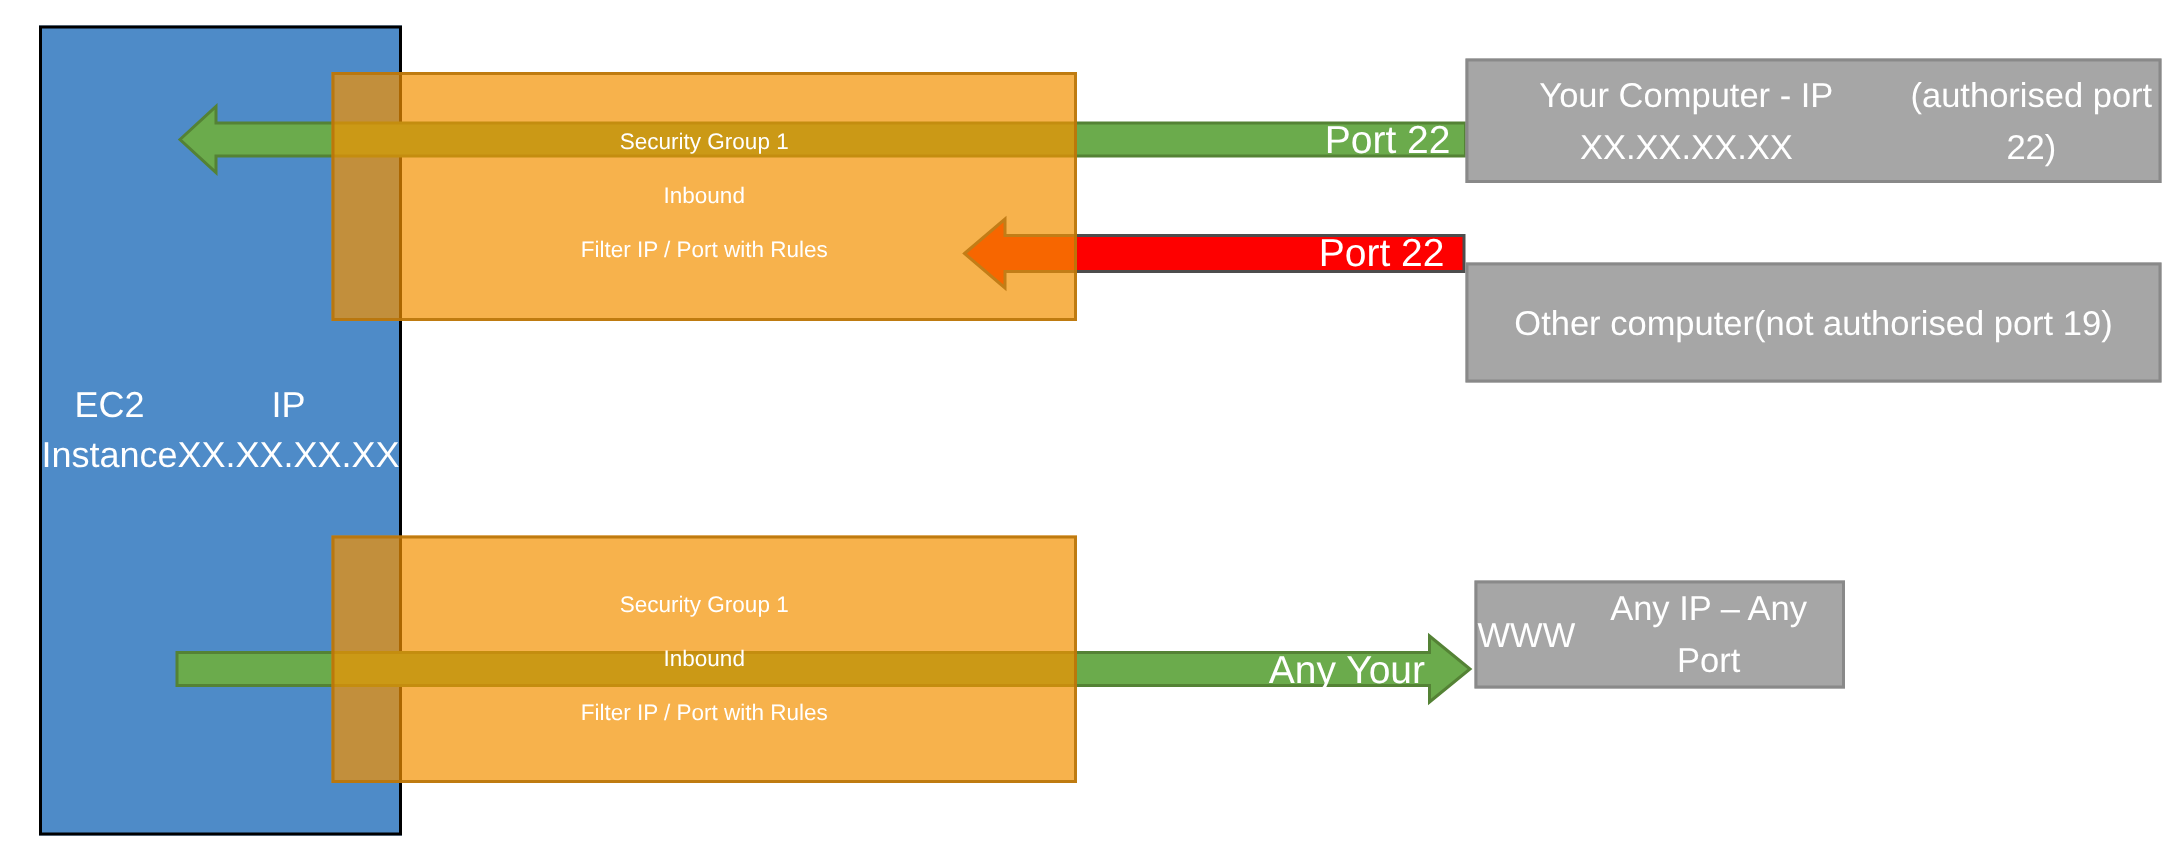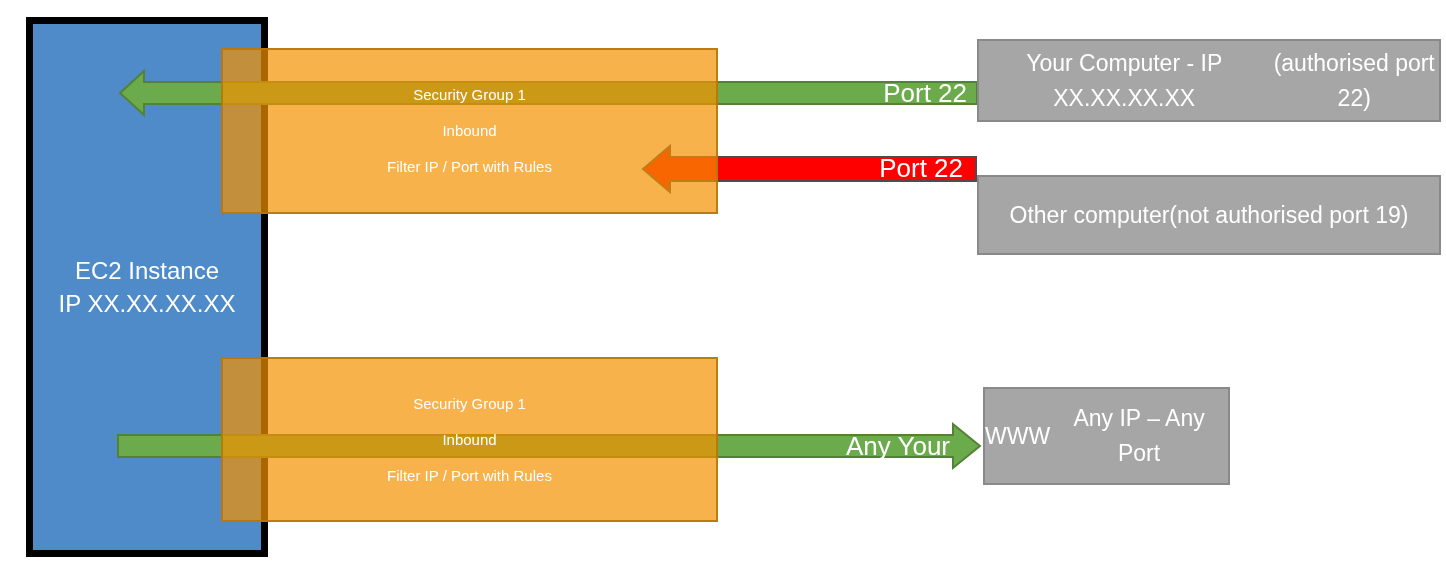--- a/index.html
+++ b/index.html
@@ -4,41 +4,41 @@
 <style>
   html,body{margin:0;padding:0;background:#fff;}
   .canvas{
     position:relative;width:1446px;height:578px;background:#ffffff;overflow:hidden;
     font-family:"Liberation Sans", sans-serif;
   }
   .canvas *{box-sizing:border-box;}
   
   .ec2-box{
     position:absolute;left:26px;top:17px;width:242px;height:540px;
-    background:#4E8BC8;border:7px solid #000000;z-index:1;
-    display:flex;flex-direction:column;align-items:center;justify-content:center;
+    background:#4E8BC8;border:2px solid #000000;z-index:1;
+    display:flex;flex-direction:row;align-items:center;justify-content:center;
     color:#fff;font-size:24px;line-height:33px;text-align:center;
   }
   .arrow-layer{position:absolute;left:0;top:0;z-index:2;}
   .sg-box{
     position:absolute;left:221px;width:497px;z-index:3;
     background:rgba(243,146,0,0.70);border:2px solid rgba(184,116,10,0.90);
     display:flex;flex-direction:column;align-items:center;justify-content:center;
     color:#fff;font-size:15px;line-height:36px;text-align:center;
   }
   .sg-inbound{top:48px;height:166px;}
   .sg-outbound{top:357px;height:165px;}
   .gray-box{
     position:absolute;background:#A6A6A6;border:2px solid #898989;z-index:4;
     display:flex;flex-direction:row;align-items:center;justify-content:center;
     color:#fff;font-size:23px;line-height:35px;text-align:center;
   }
   .gb-your{left:977px;top:39px;width:464px;height:83px;}
   .gb-other{left:977px;top:134px;width:464px;height:80px;margin-top:41px;}
-  .gb-www{left:983px;top:387px;width:247px;height:98px;}
+  .gb-www{left:983px;top:387px;width:247px;height:72px;}
   .arrow-label{
     position:absolute;z-index:5;width:200px;height:34px;line-height:34px;
     color:#fff;font-size:26px;text-align:right;white-space:nowrap;
   }
   .lbl-in-allowed{left:767px;top:76px;}
   .lbl-in-blocked{left:763px;top:151px;}
   .lbl-out{left:750px;top:429px;}
 </style>
 </head>
 <body>

